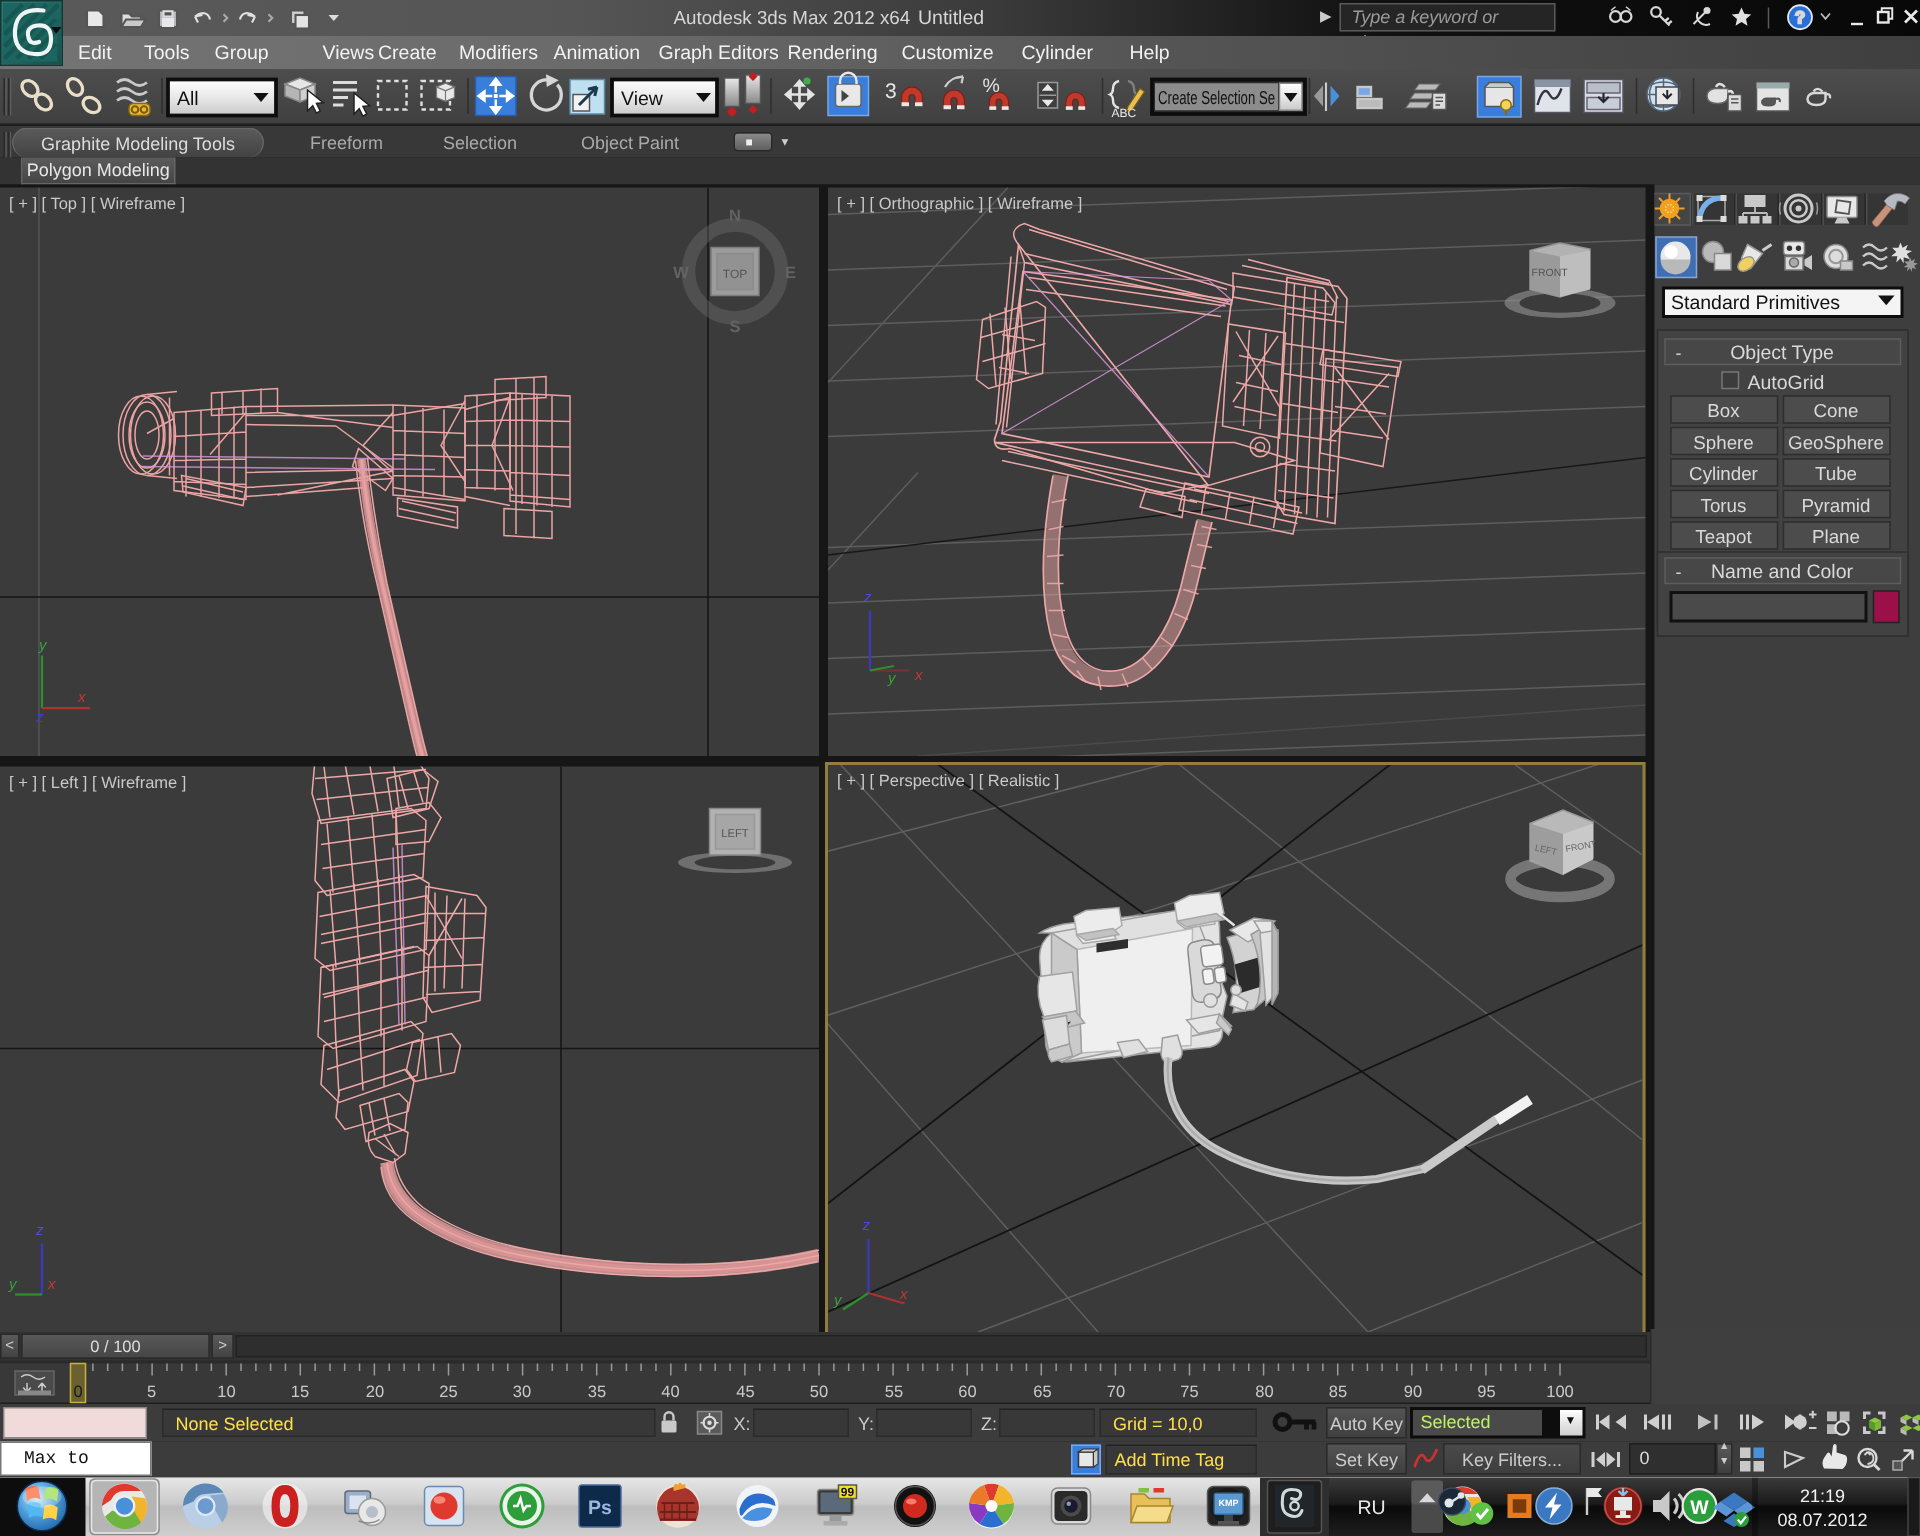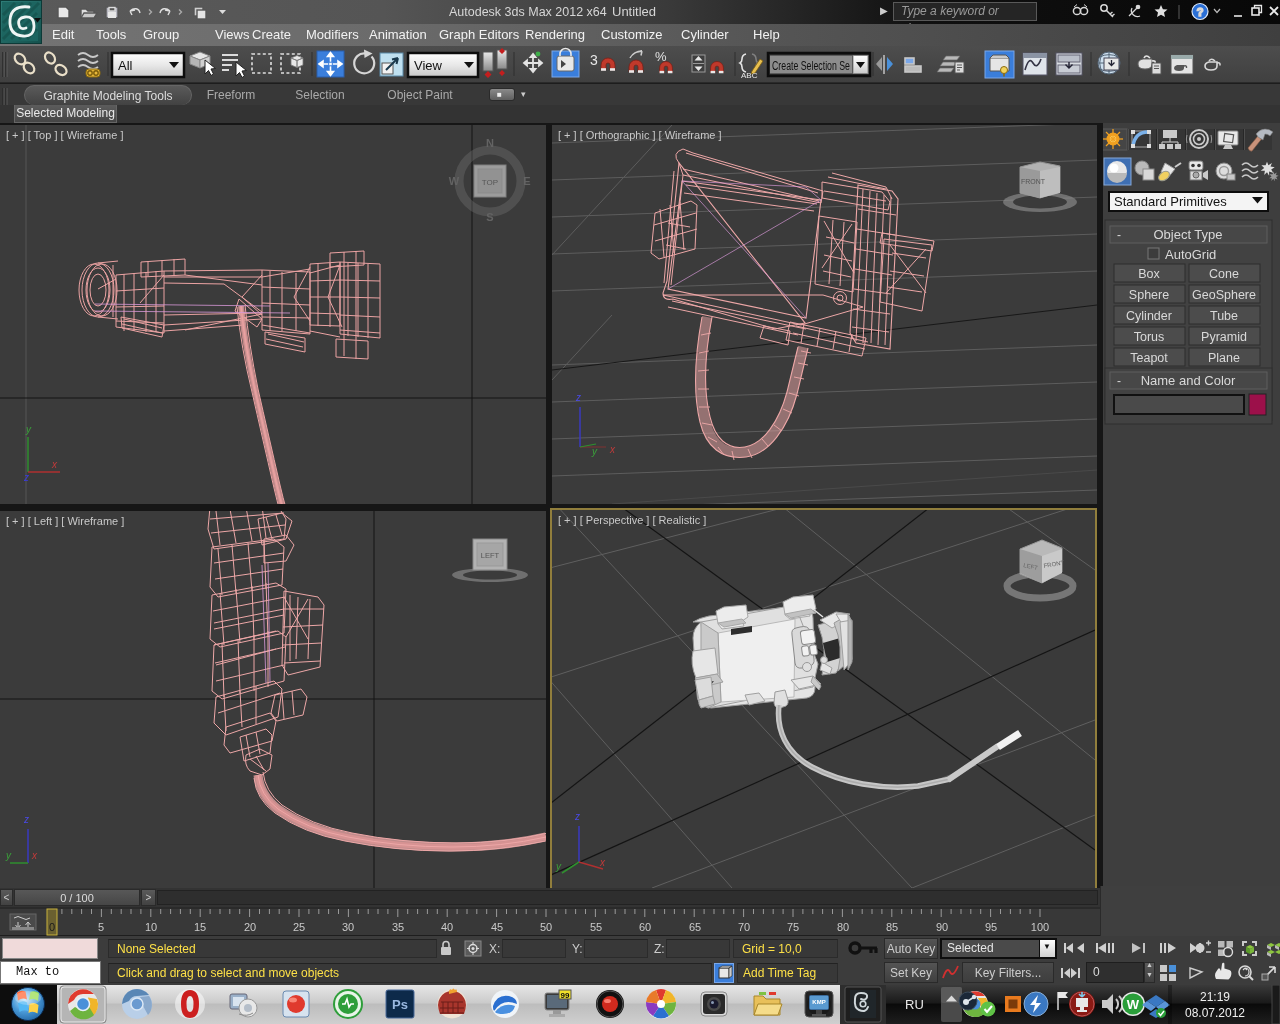--- a/index.html
+++ b/index.html
@@ -280,31 +280,31 @@
           <path d="M1217 17 q3.5 -1 3 2.5"></path>
           <path d="M1209 15 q2.5 -3.5 6 0"></path>
         </g>
     </svg>
   </div>
   <div id="ribbonrow" class="abs">
     <svg class="abs" style="left:0;top:0" width="12" height="38" viewBox="0 0 12 38">
         <path d="M3 4 v32 M6 4 v32" stroke="#2a2a2a" stroke-width="1.5"></path>
         <path d="M4 4 v32 M7 4 v32" stroke="#5a5a5a" stroke-width="1"></path>
       </svg>
-    <div class="rtab active" style="left:24px;width:168px;border-radius:10px;">Graphite Modeling Tools</div>
+    <div class="rtab active" style="left:8px;width:168px;border-radius:10px;">Graphite Modeling Tools</div>
     <div class="rtab" style="left:196px;width:70px;">Freeform</div>
     <div class="rtab" style="left:285px;width:70px;">Selection</div>
     <div class="rtab" style="left:378px;width:84px;">Object Paint</div>
     <div class="abs" style="left:489px;top:4px;width:26px;height:13px;background:linear-gradient(#8a8a8a,#5f5f5f);border-radius:3px;border:1px solid #2a2a2a;">
         <span style="position:absolute;left:7px;top:1px;font-size:8px;color:#eee;">■</span>
       </div>
     <span class="abs" style="left:521px;top:5px;font-size:9px;color:#ccc;">▾</span>
   </div>
   <div id="polyrow" class="abs">
-    <div class="abs" style="left:14px;top:0;width:103px;height:18px;background:linear-gradient(#5c5c5c,#454545);border:1px solid #666;border-top:none;color:#e8e8e8;font-size:12px;text-align:center;line-height:17px;">Selected Modeling</div>
+    <div class="abs" style="left:14px;top:0;width:103px;height:18px;background:linear-gradient(#5c5c5c,#454545);border:1px solid #666;border-top:none;color:#e8e8e8;font-size:12px;text-align:center;line-height:17px;">Polygon Modeling</div>
   </div>
   <div id="vpArea" class="abs">
 
     <div class="vp" style="left:0;top:2px;width:546px;height:379px;">
       <svg width="546" height="379" viewBox="0 0 546 379">
         <line x1="26" y1="0" x2="26" y2="379" stroke="#565656"></line>
         <line x1="472" y1="0" x2="472" y2="379" stroke="#151515"></line>
         <line x1="0" y1="273" x2="546" y2="273" stroke="#151515"></line>
         <g opacity=".85">
             <circle cx="490" cy="56" r="31" fill="none" stroke="#7a7a7a" stroke-width="9" opacity=".4"></circle>
@@ -856,21 +856,21 @@
       <div class="dfield" style="left:584px;top:3px;width:64px;height:19px;"></div>
     <span class="abs" style="left:654px;top:6px;font-size:12px;color:#ccc;">Z:</span>
       <div class="dfield" style="left:666px;top:3px;width:64px;height:19px;"></div>
     <div class="dfield" style="left:733px;top:3px;width:105px;height:19px;line-height:18px;padding-left:8px;">Grid = 10,0</div>
     <svg class="abs" style="left:845px;top:3px" width="40" height="19" viewBox="0 0 40 19">
         <circle cx="10" cy="9" r="5" fill="none" stroke="#111" stroke-width="3.4"></circle>
         <path d="M14 9 h18 M26 9 v5 M31 9 v5" stroke="#111" stroke-width="3.2"></path>
       </svg>
     <div class="btn3d" style="left:884px;top:2px;width:54px;height:21px;line-height:20px;">Auto Key</div>
     <div class="abs" style="left:940px;top:2px;width:117px;height:21px;background:#0d0d0d;">
-        <div class="abs" style="left:2px;top:2px;width:97px;height:17px;background:#4a4a4a;color:#e5e5e5;font-size:12px;line-height:16px;padding-left:5px;">Selected</div>
+        <div class="abs" style="left:2px;top:2px;width:86px;height:17px;background:#4a4a4a;color:#bef264;font-size:12px;line-height:16px;padding-left:5px;">Selected</div>
         <div class="abs" style="left:100px;top:2px;width:15px;height:17px;background:linear-gradient(#fdfdfd,#d0d0d0);">
           <span style="position:absolute;left:3px;top:2px;font-size:8px;color:#111;">▼</span>
         </div>
       </div>
     <svg class="abs" style="left:1060px;top:2px" width="220" height="21" viewBox="0 0 220 21">
       <g fill="#d0d0d0">
         <path d="M4 5 v10 l2 0 v-5 l7 5 v-10 l-7 5 v-5 z"></path>
           <path d="M17 10 l7 -5 v10 z"></path>
         <path d="M36 5 v10 h2 v-10 z M46 5 l-8 5 l8 5 z M48 5 h2 v10 h-2 z M52 5 h2 v10 h-2 z" transform="translate(0,0)"></path>
         <path d="M72 5 l9 5 -9 5 z M83 5 h2 v10 h-2 z" opacity=".9"></path>
@@ -892,21 +892,20 @@
           </g>
           <g transform="translate(206,3)">
             <path d="M1 4 l4 -2 4 2 -4 2 z M9 4 l4 -2 4 2 -4 2 z M1 11 l4 -2 4 2 -4 2 z M9 11 l4 -2 4 2 -4 2 z" fill="#8dc63f"></path>
             <path d="M1 4 v3 l4 2 v-3 z M9 4 v3 l4 2 v-3 z M1 11 v3 l4 2 v-3 z" fill="#b9b9b9"></path>
           </g>
       </g>
     </svg>
   </div>
   <div id="status2" class="abs">
     <div class="abs" style="left:0px;top:0px;width:101px;height:23px;background:#fff;border:1px solid #777;font-family:'Liberation Mono',monospace;font-size:12px;color:#111;line-height:21px;padding-left:15px;">Max to Physc:</div>
-    <div class="dfield" style="left:108px;top:2px;width:604px;height:20px;line-height:19px;padding-left:8px;">Click and drag to select and move objects</div>
     <div class="abs" style="left:714px;top:2px;width:20px;height:20px;background:#3a7edb;border:1px solid #7aa7e8;"><svg width="18" height="18" viewBox="0 0 18 18">
           <rect x="4" y="4" width="10" height="10" fill="#e8e8e8" stroke="#333"></rect>
           <path d="M4 4 l3 -2 h10 l-3 2 z M14 14 l3 -2 v-10 l-3 2 z" fill="#c9c9c9" stroke="#333" stroke-width=".7"></path>
         </svg></div>
     <div class="dfield" style="left:737px;top:2px;width:101px;height:20px;line-height:19px;padding-left:5px;">Add Time Tag</div>
     <div class="btn3d" style="left:884px;top:1px;width:54px;height:21px;line-height:20px;">Set Key</div>
     <svg class="abs" style="left:941px;top:2px" width="20" height="20" viewBox="0 0 20 20">
         <path d="M2 15 q4 -12 7 -6 t8 -6" fill="none" stroke="#d03030" stroke-width="1.8"></path>
       </svg>
     <div class="btn3d" style="left:962px;top:1px;width:92px;height:21px;line-height:20px;background:linear-gradient(#4a4a4a,#3e3e3e);">Key Filters...</div>

